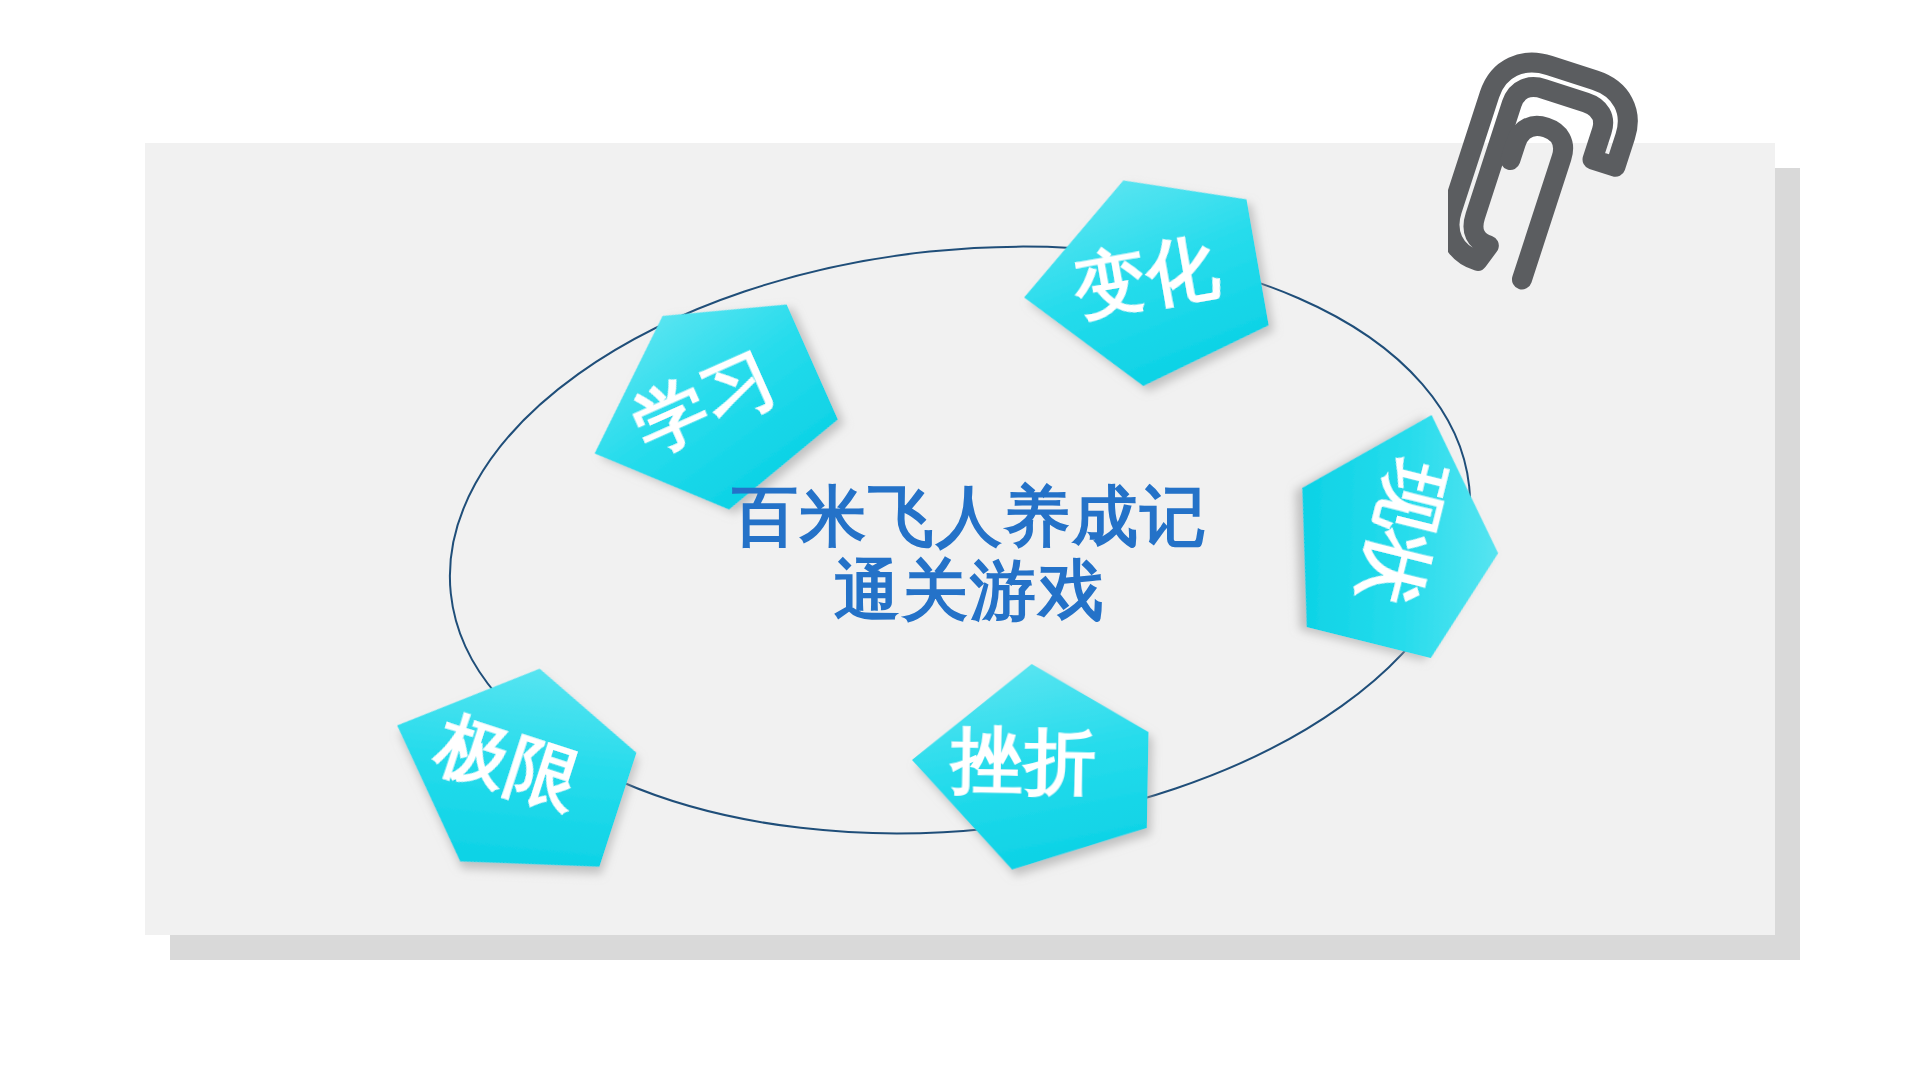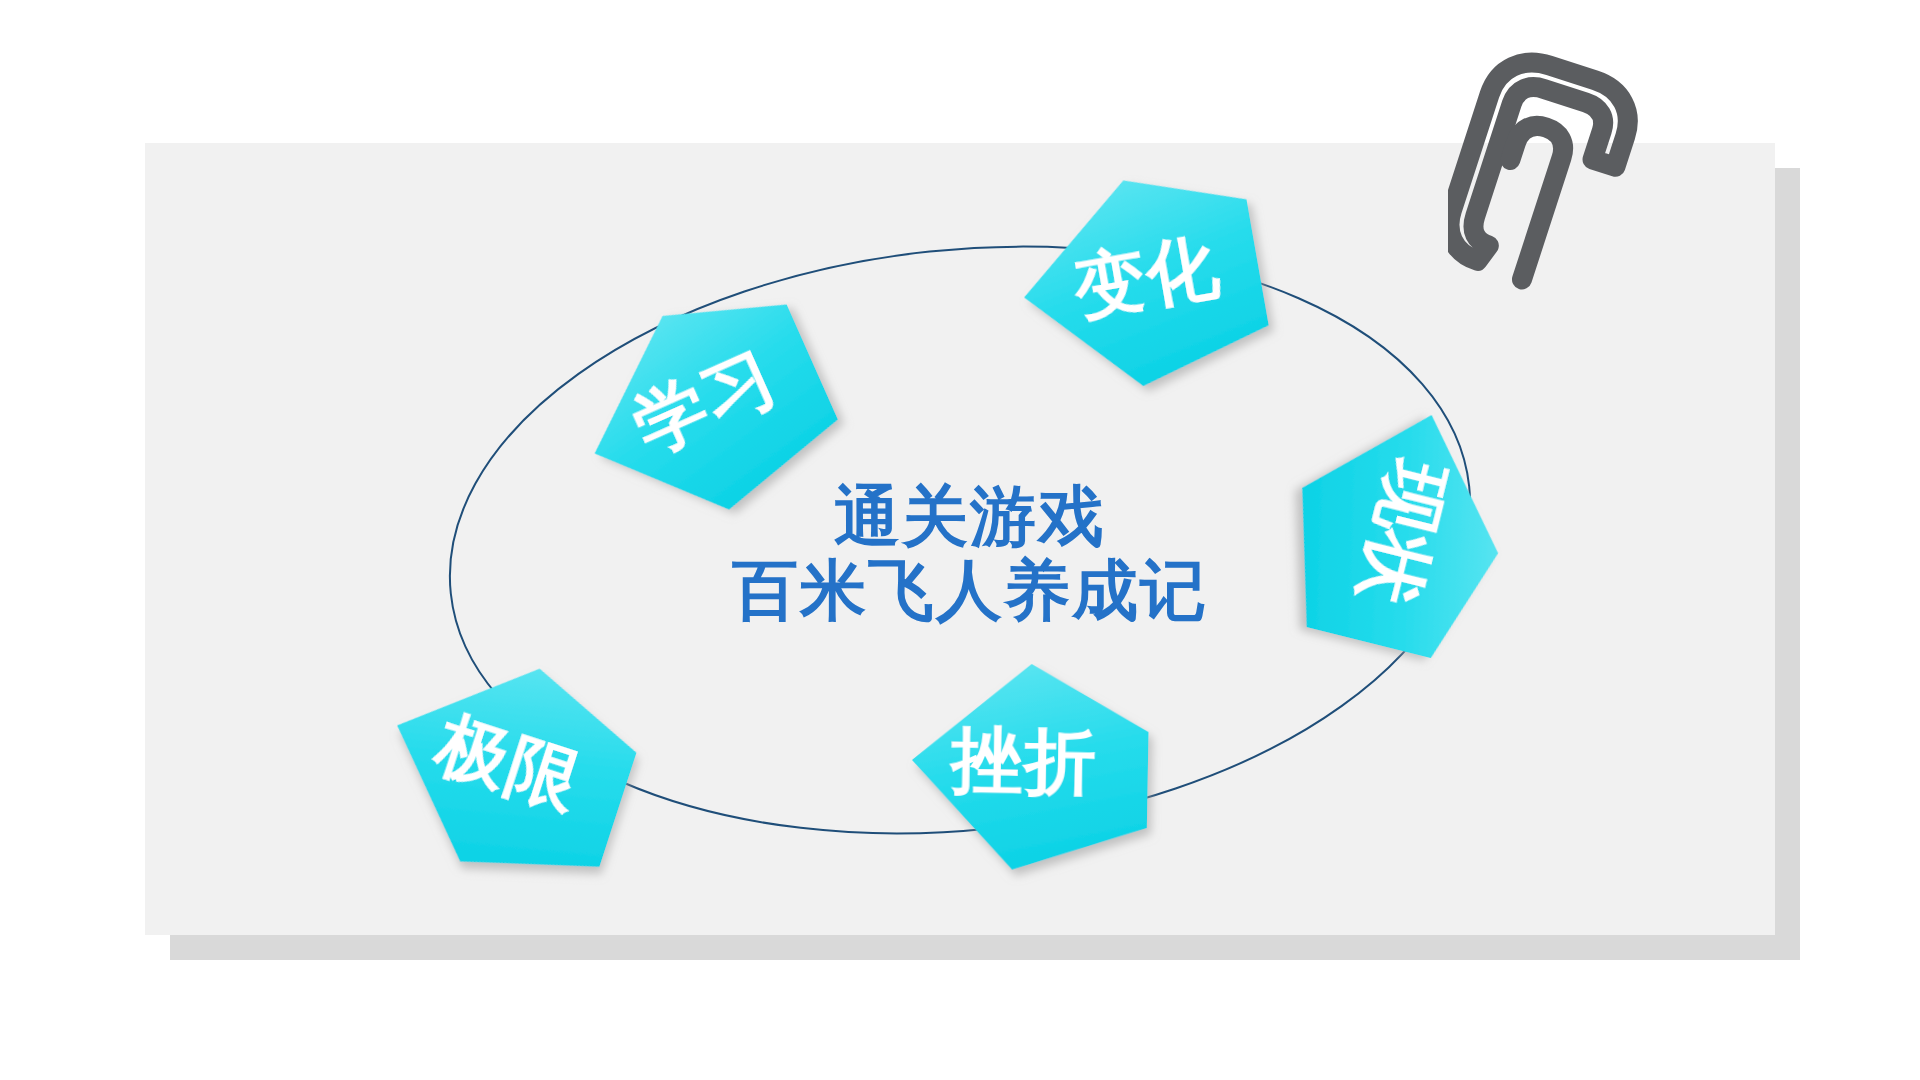--- a/index.html
+++ b/index.html
@@ -128,22 +128,22 @@
       <text class="pent-label" x="-6" y="26" font-size="72" text-anchor="middle" fill="#ffffff">挫折</text>
     </g>
 
     <g filter="url(#pentShadow)" transform="translate(510,760) rotate(18)">
       <polygon points="0,-96 118,-46 118,74 -16,112 -118,2" fill="url(#pentGrad)"></polygon>
       <text class="pent-label" x="0" y="28" font-size="72" text-anchor="middle" fill="#ffffff">极限</text>
     </g>
   </svg>
 
   <div class="title-block" style="color: rgb(36, 114, 200);">
+    <span class="title-line">百米飞人养成记</span>
     <span class="title-line">通关游戏</span>
-    <span class="title-line">百米飞人养成记</span>
   </div>
 
   <svg class="paperclip" viewBox="0 0 200 250">
     <g transform="rotate(18 100 125)">
       <path d="M 62 236
                C 36 236 22 218 22 196
                L 22 74
                C 22 46 42 28 70 28
                L 118 28
                C 146 28 164 46 164 72

